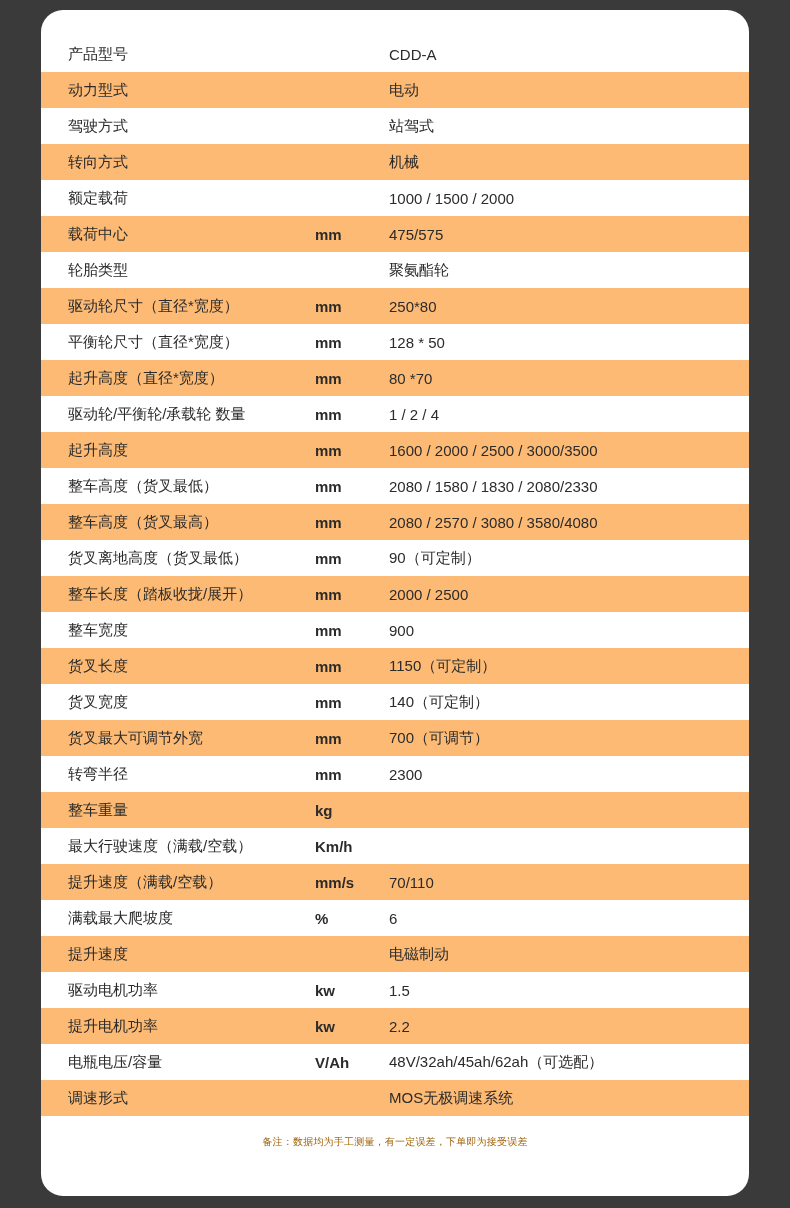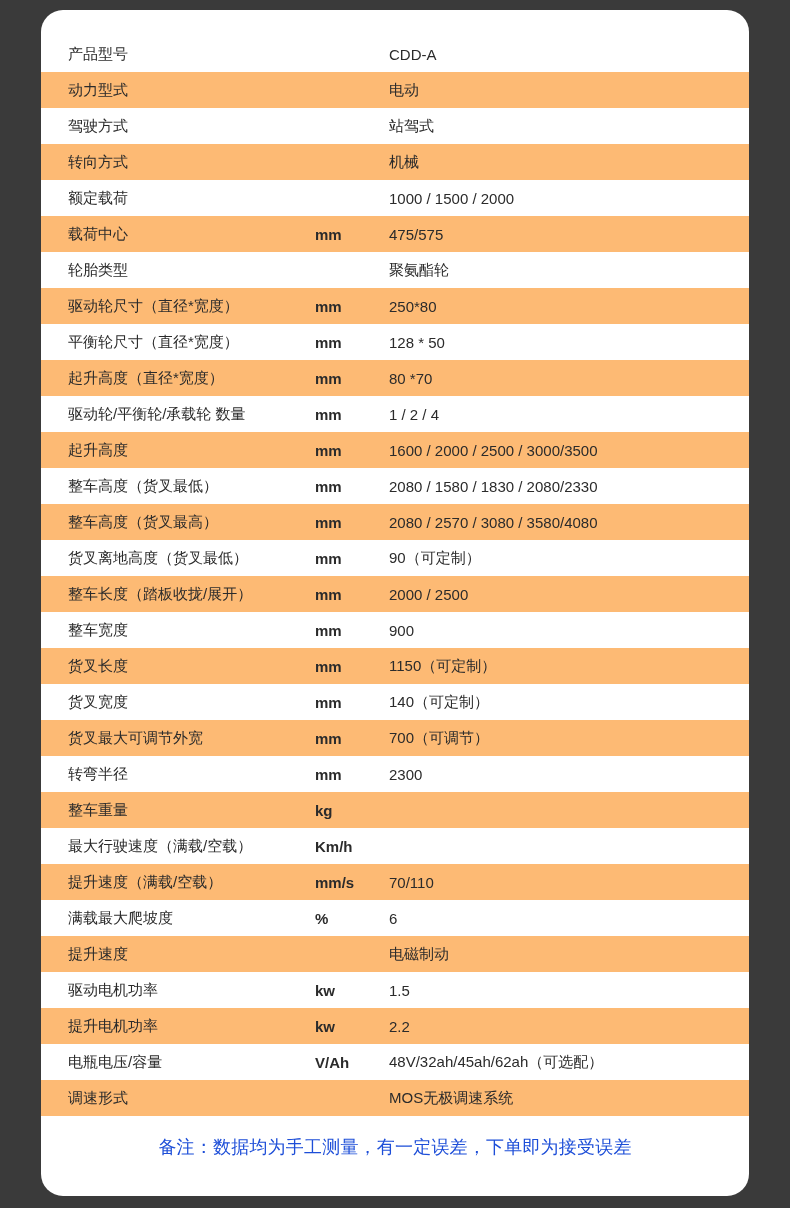--- a/index.html
+++ b/index.html
@@ -47,22 +47,22 @@
     font-weight: bold;
   }
   .c-value {
     flex: 1;
     padding-right: 14px;
     white-space: nowrap;
     overflow: hidden;
   }
   .footnote {
     text-align: center;
-    font-size: 18px;
-    color: #1d4ed8;
+    font-size: 10px;
+    color: #a16207;
     padding-top: 19px;
     letter-spacing: 0.2px;
   }
 </style>
 </head>
 <body>
 
 <div id="spec-card">
   <div class="table" id="spec-table">
       <div class="row">

